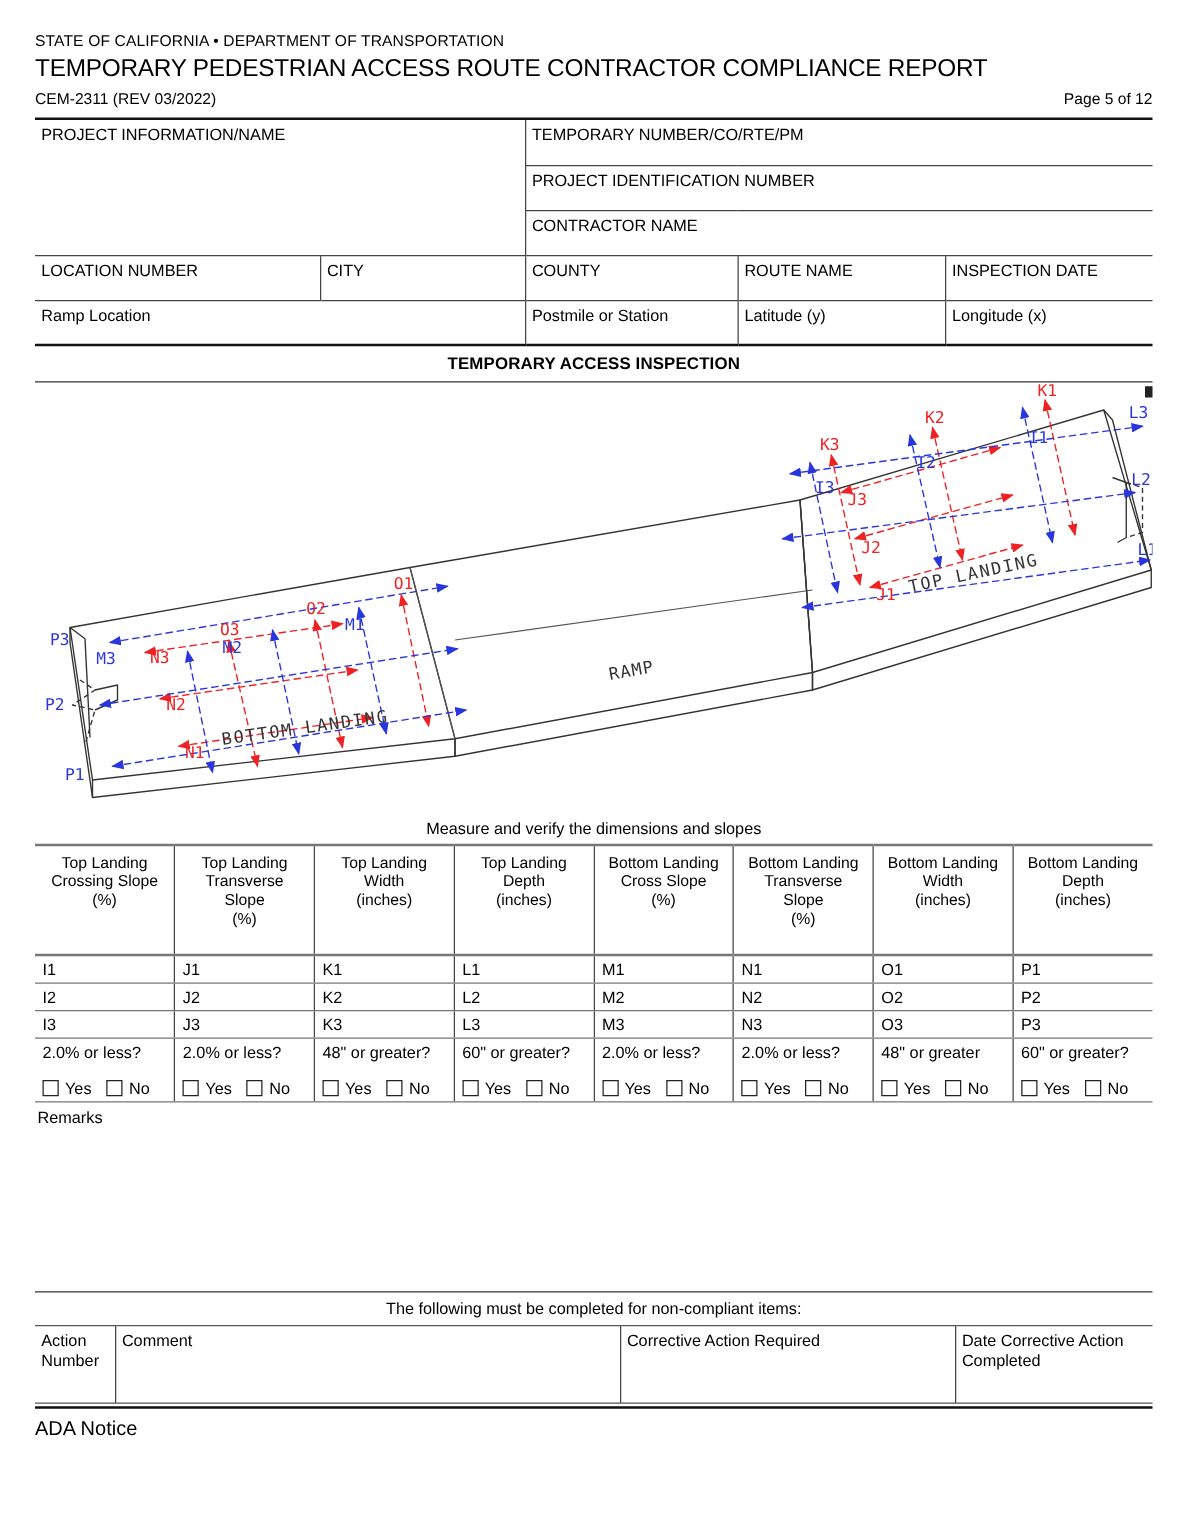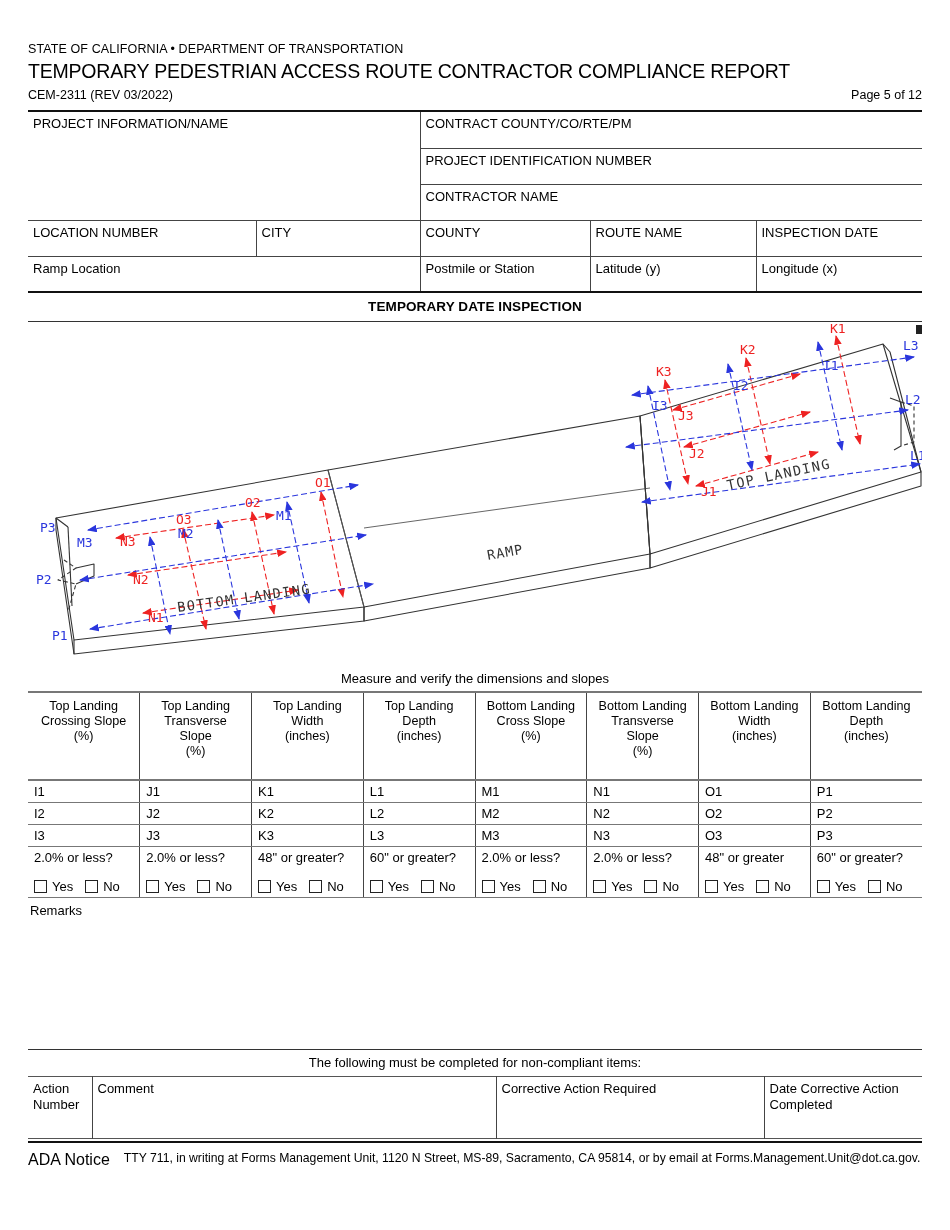--- a/index.html
+++ b/index.html
@@ -8,21 +8,21 @@
   body {
     width: 950px; height: 1230px;
     font-family: "Liberation Sans", sans-serif;
     color: #000000;
     position: relative;
     overflow: hidden;
   }
   .page { position: absolute; left: 28px; top: 0; width: 894px; height: 1230px; }
 
   
-  .hdr-agency { font-size: 12.5px; letter-spacing: .1px; padding-top: 42px; }
+  .hdr-agency { font-size: 12.5px; letter-spacing: .1px; padding-top: 26px; }
   .hdr-title  { font-size: 19.5px; font-weight: normal; letter-spacing: -.2px; margin-top: 4px; white-space: nowrap; }
   .hdr-row3   { display: flex; justify-content: space-between; align-items: flex-start; margin-top: 5px; }
   .hdr-form   { font-size: 12.5px; }
   .hdr-page   { font-size: 12.5px; }
 
   .rule-thick { border-top: 2.4px solid #111; margin-top: 8px; }
   .rule-thin  { border-top: 1px solid #333; }
 
   
   table.form { width: 100%; border-collapse: collapse; table-layout: fixed; }
@@ -119,21 +119,21 @@
         <col style="width:170px">
       <col style="width:166px">
         <col style="width:166px">
     </colgroup>
     <tbody>
         <tr>
       <td class="info-left bb" colspan="2" rowspan="3">
         <span class="lbl">PROJECT INFORMATION/NAME</span>
       </td>
       <td class="bl bb cellrow" colspan="3">
-        <span class="lbl">CONTRACT COUNTY/CO/RTE/PM</span>
+        <span class="lbl">TEMPORARY NUMBER/CO/RTE/PM</span>
       </td>
     </tr>
     <tr>
       <td class="bl bb cellrow" colspan="3">
         <span class="lbl">PROJECT IDENTIFICATION NUMBER</span>
       </td>
     </tr>
     <tr>
       <td class="bl bb cellrow" colspan="3">
         <span class="lbl">CONTRACTOR NAME</span>
@@ -166,21 +166,21 @@
       <td class="bl bb-thick cellrow">
         <span class="lbl">Latitude (y)</span>
       </td>
       <td class="bl bb-thick cellrow">
         <span class="lbl">Longitude (x)</span>
       </td>
     </tr>
   </tbody>
     </table>
 
-  <div class="sec-cap">TEMPORARY DATE INSPECTION</div>
+  <div class="sec-cap">TEMPORARY ACCESS INSPECTION</div>
   <div class="rule-thin"></div>
 
   <div class="diagram-wrap">
     <div class="corner-tick"></div>
     <svg width="894" height="345" viewBox="0 0 894 345">
       <g stroke="#333" stroke-width="1.1" fill="none" stroke-linejoin="round">
 
         <path d="M 28,196 L 300,148 L 336,285 L 46,318 Z"></path>
         <path d="M 46,318 L 46,332 L 336,299 L 336,285"></path>
         <path d="M 28,196 L 28,208 L 46,332"></path>
@@ -443,17 +443,16 @@
         <span class="nc-wrap">Date Corrective Action Completed</span>
       </td>
     </tr>
   </tbody>
     </table>
   <div class="rule-thick" style="margin-top:2px"></div>
 
   <div class="ada">
     <div class="ada-lbl">ADA Notice</div>
     <div>
-      <div class="ada-txt">TTY 711, in writing at Forms Management Unit, 1120 N Street, MS-89, Sacramento, CA 95814, or by email at Forms.Management.Unit@dot.ca.gov.</div>
     </div>
   </div>
 
 </div>
 
 </body></html>

